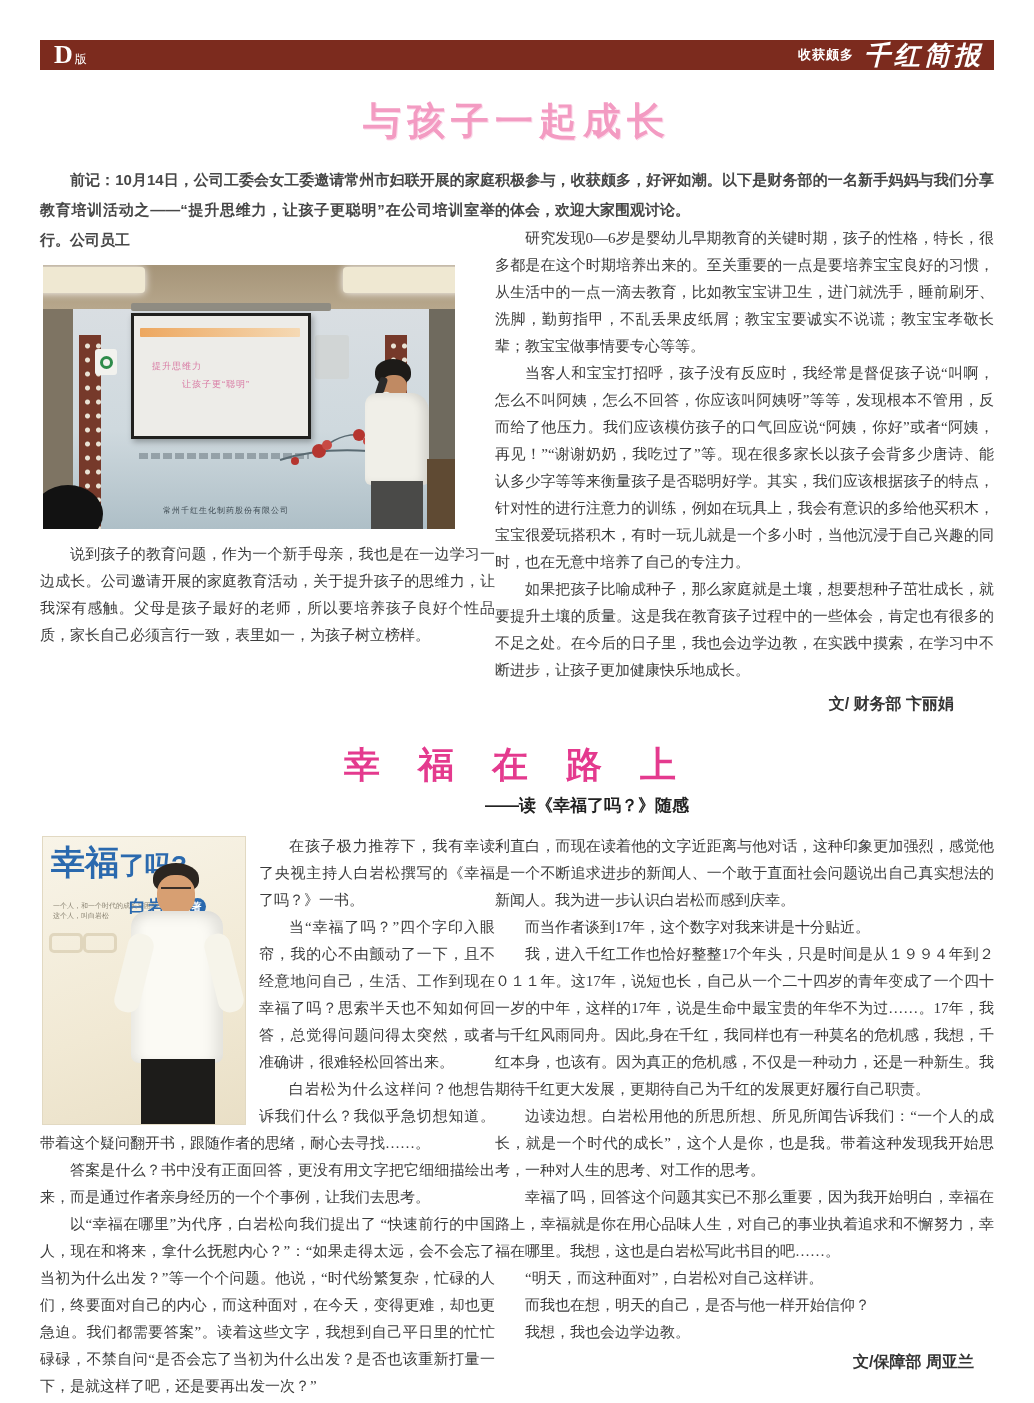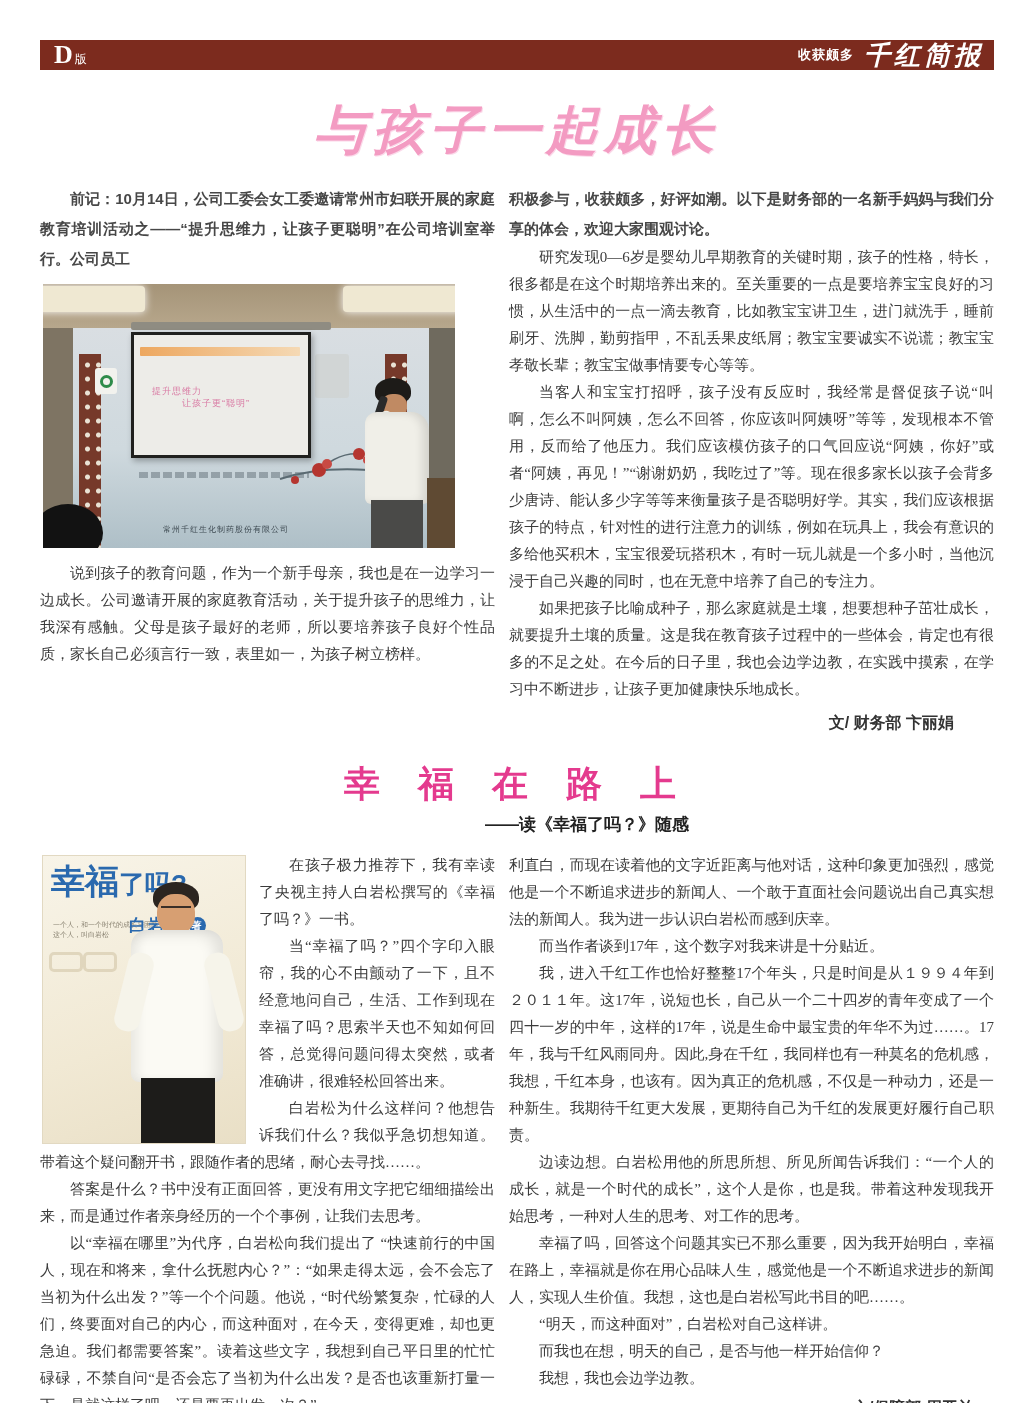--- a/index.html
+++ b/index.html
@@ -19,27 +19,26 @@
   }
   .edition { display:flex; align-items:baseline; font-family:"Liberation Serif",serif; }
   .edition .big { font-size:26px; font-weight:bold; line-height:1; }
   .edition .small { font-size:12px; margin-left:2px; }
   .mast-right { display:flex; align-items:center; gap:10px; font-family:"Liberation Sans","DejaVu Sans",sans-serif; }
   .mast-section { font-size:13px; font-weight:bold; letter-spacing:1px; }
   .mast-title { font-size:26px; font-weight:bold; letter-spacing:4px; font-style:italic; }
 
   
   .title1 {
-    text-align:center; color:#f39bc2; font-size:52px; font-weight:bold;
+    text-align:center; color:#f39bc2; font-size:38px; font-weight:bold;
     letter-spacing:6px; margin:26px 0 18px 0;
     font-family:"Liberation Sans","DejaVu Sans",sans-serif;
     text-shadow:1px 1px 0 #fbd9e9;
-    font-style:italic;
-  }
-  .cols { display:grid; grid-template-columns:455px 1fr; column-gap:14px; }
+  }
+  .cols { display:grid; grid-template-columns:455px 1fr; }
   p.body-para {
     font-size:15px; line-height:27px; text-align:justify; text-indent:2em;
   }
   p.noindent { text-indent:0; }
   p.intro {
     font-family:"Liberation Sans","DejaVu Sans",sans-serif;
     font-weight:bold; color:#474747; font-size:15px; line-height:30px;
     text-align:justify; text-indent:2em;
   }
   p.intro.cont { text-indent:0; }
@@ -68,21 +67,21 @@
     background-size:11px 14px; background-position:3px 4px; }
   .ph-pillar.l { left:36px; } .ph-pillar.r { right:48px; }
   .ph-screenbar { position:absolute; left:88px; width:200px; top:38px; height:8px;
     background:#8f8c82; border-radius:2px; }
   .ph-screen { position:absolute; left:88px; width:180px; top:48px; height:126px;
     background:#edecE8; border:3px solid #20201e; box-shadow:2px 3px 6px rgba(0,0,0,.3); }
   .ph-slide-strip { position:absolute; left:6px; right:8px; top:12px; height:9px;
     background:linear-gradient(90deg,#eda75f,#f5d9b4); border-radius:1px; }
   .ph-slide-t1, .ph-slide-t2 { position:absolute; font-size:9px; color:#d97ba4;
     font-family:"Liberation Sans",sans-serif; filter:blur(.4px); letter-spacing:1px; }
-  .ph-slide-t1 { left:18px; top:50px; }
+  .ph-slide-t1 { left:18px; top:44px; }
   .ph-slide-t2 { left:48px; top:62px; }
   .ph-logo { position:absolute; left:52px; top:84px; width:22px; height:26px; background:#f2f2ee;
     border-radius:3px; display:flex; align-items:center; justify-content:center; }
   .ph-logo-ring { width:13px; height:13px; border:3px solid #2e8b4a; border-radius:50%; }
   .ph-caption-line { position:absolute; left:96px; width:170px; top:188px; height:6px;
     background:repeating-linear-gradient(90deg,#6b7880 0 9px, transparent 9px 12px); opacity:.55; }
   .ph-company { position:absolute; left:120px; top:240px; font-size:8px; color:#3e4a52;
     filter:blur(.5px); font-family:"Liberation Sans",sans-serif; letter-spacing:1px; }
   .ph-portrait { position:absolute; left:272px; top:70px; width:34px; height:44px;
     background:#cfd3d2; border-radius:3px; opacity:.8; }
@@ -244,21 +243,21 @@
       <p class="body-para">以“幸福在哪里”为代序，白岩松向我们提出了 “快速前行的中国人，现在和将来，拿什么抚慰内心？”：“如果走得太远，会不会忘了当初为什么出发？”等一个个问题。他说，“时代纷繁复杂，忙碌的人们，终要面对自己的内心，而这种面对，在今天，变得更难，却也更急迫。我们都需要答案”。读着这些文字，我想到自己平日里的忙忙碌碌，不禁自问“是否会忘了当初为什么出发？是否也该重新打量一下，是就这样了吧，还是要再出发一次？”</p>
       <p class="body-para">跟随作者一起走进过去的岁月，作者以“我在CCTV，是主人也是过客”为题，讲述１９９３年进入中央电视台，到２０１０年整整十七个年头。从一个二十五岁的青年变成了一个四十二的中年。他认为，这样的十七年，说是生命中最宝贵的年华不为过。他说他可以骄傲地称自己是央视的主人，但更清醒地明白自己也就是个过客。作为新闻人，他经历了“沉默的9.11”，由于该事件央视未在第一时间直播，让包括他在内的人们开始集体思考媒体的职责与本分。在“再度出发”中他讲述了央视新一轮改革，他坦言，不主动就会被动，身在央视，他总会有一种莫名的危机感，他想，央视本身，也该有。因为真正的危机感，不仅是一种动力，还是一种新生。</p>
 
     </div>
 
     <div class="col">
       <p class="body-para noindent">利直白，而现在读着他的文字近距离与他对话，这种印象更加强烈，感觉他是一个不断追求进步的新闻人、一个敢于直面社会问题说出自己真实想法的新闻人。我为进一步认识白岩松而感到庆幸。</p>
       <p class="body-para">而当作者谈到17年，这个数字对我来讲是十分贴近。</p>
       <p class="body-para">我，进入千红工作也恰好整整17个年头，只是时间是从１９９４年到２０１１年。这17年，说短也长，自己从一个二十四岁的青年变成了一个四十一岁的中年，这样的17年，说是生命中最宝贵的年华不为过……。17年，我与千红风雨同舟。因此,身在千红，我同样也有一种莫名的危机感，我想，千红本身，也该有。因为真正的危机感，不仅是一种动力，还是一种新生。我期待千红更大发展，更期待自己为千红的发展更好履行自己职责。</p>
       <p class="body-para">边读边想。白岩松用他的所思所想、所见所闻告诉我们：“一个人的成长，就是一个时代的成长”，这个人是你，也是我。带着这种发现我开始思考，一种对人生的思考、对工作的思考。</p>
-      <p class="body-para">幸福了吗，回答这个问题其实已不那么重要，因为我开始明白，幸福在路上，幸福就是你在用心品味人生，感觉他是一个不断追求进步的新闻人，实现人生价值。我想，这也是白岩松写此书目的吧……。</p>
+      <p class="body-para">幸福了吗，回答这个问题其实已不那么重要，因为我开始明白，幸福在路上，幸福就是你在用心品味人生，对自己的事业执着追求和不懈努力，幸福在哪里。我想，这也是白岩松写此书目的吧……。</p>
       <p class="body-para">“明天，而这种面对”，白岩松对自己这样讲。</p>
       <p class="body-para">而我也在想，明天的自己，是否与他一样开始信仰？</p>
       <p class="body-para">我想，我也会边学边教。</p>
       <p class="byline byline2">文/保障部 周亚兰</p>
 
     </div>
   </section>
 
 </div>
 

